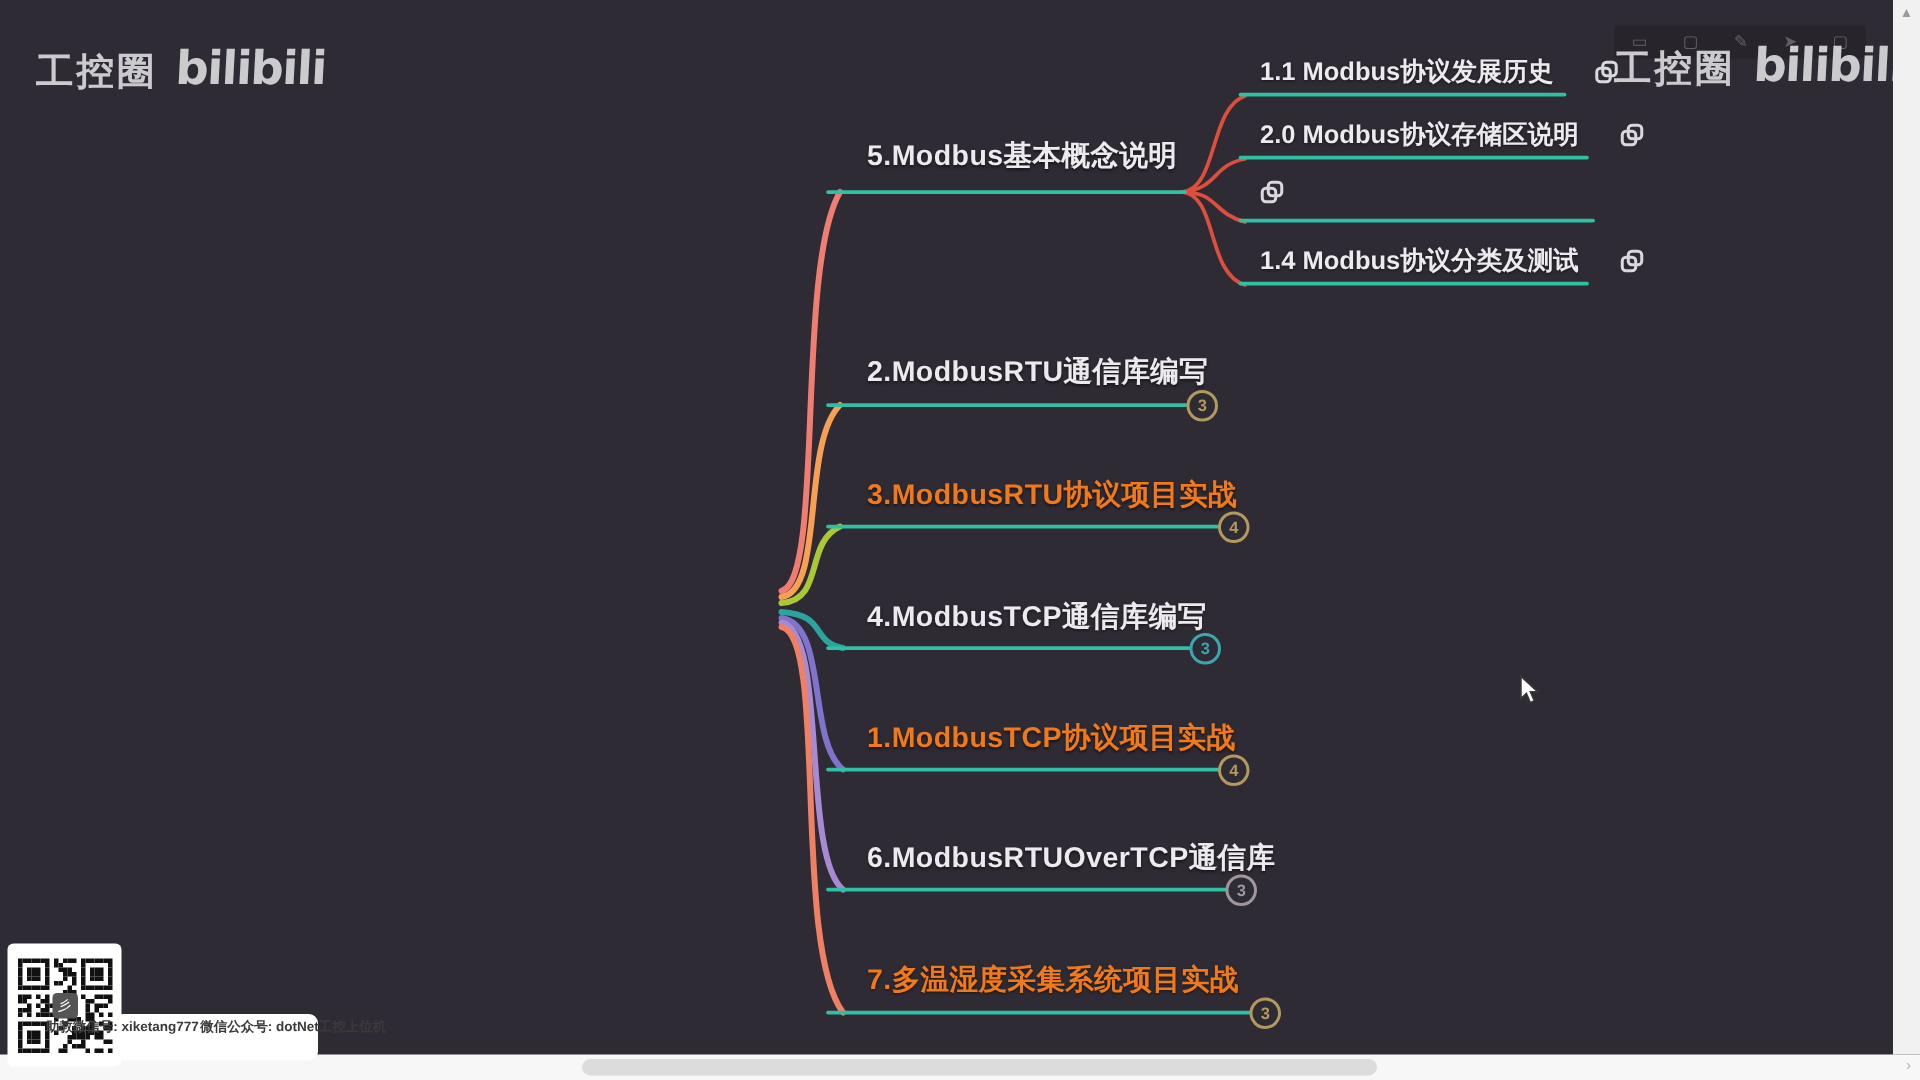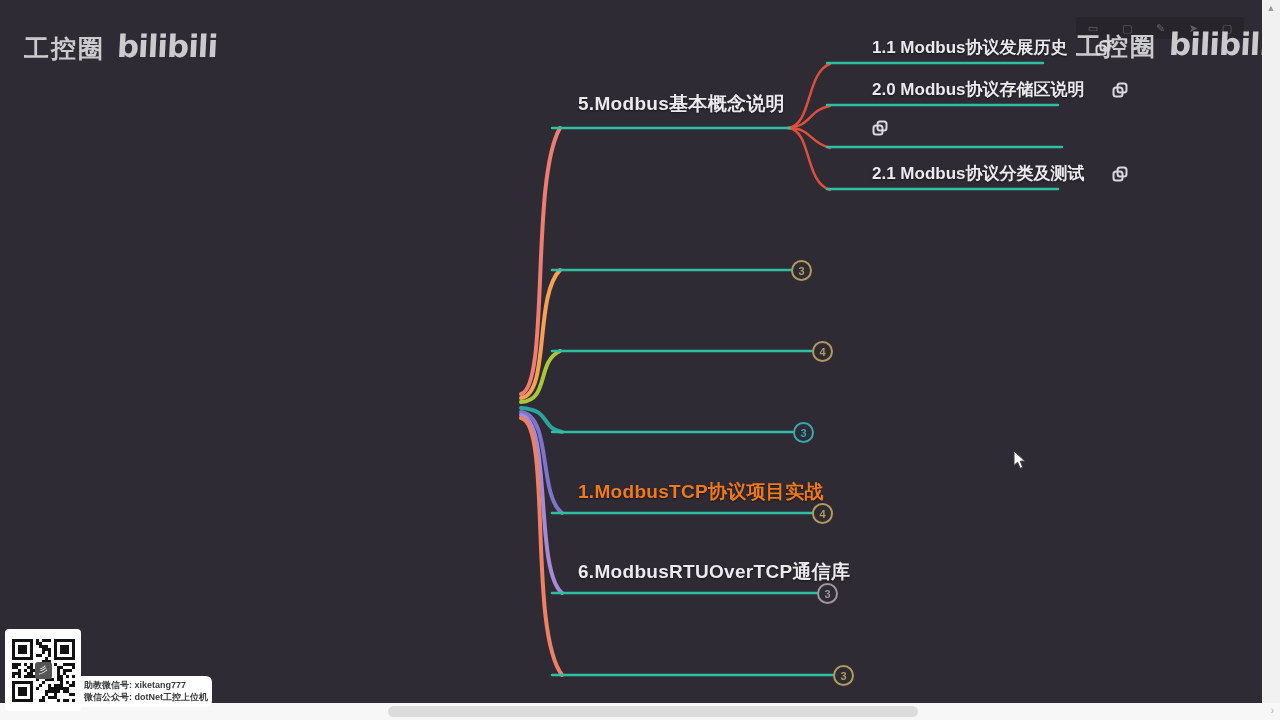--- a/index.html
+++ b/index.html
@@ -26,21 +26,21 @@
     background:linear-gradient(#87878a,#6f6f73); border:3px solid #38c9ab; border-radius:10px;
     display:flex; align-items:center; justify-content:center; z-index:3;
     box-shadow:0 2px 6px rgba(0,0,0,.35); }
   #central-node .title { font-size:23px; font-weight:700; color:#ffffff; text-shadow:0 2px 2px rgba(0,0,0,.45); letter-spacing:.5px; }
 
   
   .branch-label { position:absolute; left:578px; font-size:19px; font-weight:700; color:#eceaee;
     text-shadow:0 1px 2px rgba(0,0,0,.55); z-index:2; white-space:nowrap; letter-spacing:.3px; }
   .branch-label.emphasis { color:#f0791b; }
 
-  .sub-item { position:absolute; left:872px; display:flex; align-items:center; gap:27px; z-index:2; white-space:nowrap; }
+  .sub-item { position:absolute; left:840px; display:flex; align-items:center; gap:27px; z-index:2; white-space:nowrap; }
   .sub-item .lbl { font-size:17px; font-weight:700; color:#eceaee; text-shadow:0 1px 2px rgba(0,0,0,.55); }
   .sub-item svg { display:block; opacity:.92; }
 
   
   .badge { position:absolute; width:21px; height:21px; border-radius:50%; background:rgba(46,43,51,.92);
     display:flex; align-items:center; justify-content:center; font-size:11px; font-weight:700; z-index:2; }
   .badge-gold { border:2px solid #b3995c; color:#b3995c; }
   .badge-teal { border:2px solid #3aa7b0; color:#3aa7b0; }
   .badge-gray { border:2px solid #a0969c; color:#a0969c; }
 
@@ -52,21 +52,21 @@
   #hscroll .arrow { position:absolute; right:6px; color:#b0b0b0; font-size:10px; top:2px; }
 
   
   #qr-card { position:absolute; left:5px; top:629px; width:76px; height:82px; background:#ffffff; border-radius:4px; z-index:7;
     display:flex; align-items:center; justify-content:center; }
   #qr-grid { position:relative; width:63px; height:63px; }
   #qr-grid .m { position:absolute; width:3px; height:3px; background:#111; }
   #qr-logo { position:absolute; left:23px; top:23px; width:17px; height:17px; background:#555; border-radius:3px; z-index:2;
     display:flex; align-items:center; justify-content:center; color:#fff; font-size:9px; }
   #contact-card { position:absolute; left:76px; top:676px; width:136px; height:31px; background:#ffffff; border-radius:6px; z-index:7;
-    padding:3px 8px; display:flex; flex-direction:column; justify-content:center; gap:1px; }
+    padding:3px 8px; display:flex; flex-direction:row; justify-content:center; gap:1px; }
   #contact-card div { font-size:9px; color:#3a3a3a; font-weight:700; white-space:nowrap; line-height:11px; }
 
   
   #cursor { position:absolute; left:1013px; top:450px; z-index:9; }
 </style>
 </head>
 <body>
 
 <div id="stage">
 
@@ -113,22 +113,26 @@
     <span class="wm-cjk">工控圈</span>
     <span class="wm-brand">bilibili</span>
   </div>
   <div id="wm-right" class="watermark">
     <span class="wm-cjk">工控圈</span>
     <span class="wm-brand">bilibili</span>
   </div>
 
 
   <div class="branch-label" style="top:91px;">5.Modbus基本概念说明</div>
+  <div class="branch-label" style="top:235px;">2.ModbusRTU通信库编写</div>
+  <div class="branch-label emphasis" style="top:317px;">3.ModbusRTU协议项目实战</div>
+  <div class="branch-label" style="top:398px;">4.ModbusTCP通信库编写</div>
   <div class="branch-label emphasis" style="top:479px;">1.ModbusTCP协议项目实战</div>
   <div class="branch-label" style="top:559px;">6.ModbusRTUOverTCP通信库</div>
+  <div class="branch-label emphasis" style="top:640px;">7.多温湿度采集系统项目实战</div>
 
   <div class="sub-item" style="top:36px;">
     <span class="lbl">1.1 Modbus协议发展历史</span>
     <svg width="16" height="16" viewBox="0 0 16 16">
         <rect x="5.5" y="1.5" width="9" height="9" rx="2.5" fill="none" stroke="#e8e8ec" stroke-width="2"></rect>
         <rect x="1.5" y="5.5" width="9" height="9" rx="2.5" fill="none" stroke="#e8e8ec" stroke-width="2"></rect>
       </svg>
   </div>
   <div class="sub-item" style="top:78px;">
     <span class="lbl">2.0 Modbus协议存储区说明</span>
@@ -137,21 +141,21 @@
         <rect x="1.5" y="5.5" width="9" height="9" rx="2.5" fill="none" stroke="#e8e8ec" stroke-width="2"></rect>
       </svg>
   </div>
   <div class="sub-item" style="top:120px;">
     <svg width="16" height="16" viewBox="0 0 16 16">
         <rect x="5.5" y="1.5" width="9" height="9" rx="2.5" fill="none" stroke="#e8e8ec" stroke-width="2"></rect>
         <rect x="1.5" y="5.5" width="9" height="9" rx="2.5" fill="none" stroke="#e8e8ec" stroke-width="2"></rect>
       </svg>
   </div>
   <div class="sub-item" style="top:162px;">
-    <span class="lbl">2.1 Modbus协议分类及测试</span>
+    <span class="lbl">1.4 Modbus协议分类及测试</span>
     <svg width="16" height="16" viewBox="0 0 16 16">
         <rect x="5.5" y="1.5" width="9" height="9" rx="2.5" fill="none" stroke="#e8e8ec" stroke-width="2"></rect>
         <rect x="1.5" y="5.5" width="9" height="9" rx="2.5" fill="none" stroke="#e8e8ec" stroke-width="2"></rect>
       </svg>
   </div>
 
   <div class="badge badge-gold" style="left:791px; top:260px;">3</div>
   <div class="badge badge-gold" style="left:812px; top:341px;">4</div>
   <div class="badge badge-teal" style="left:793px; top:422px;">3</div>
   <div class="badge badge-gold" style="left:812px; top:503px;">4</div>

